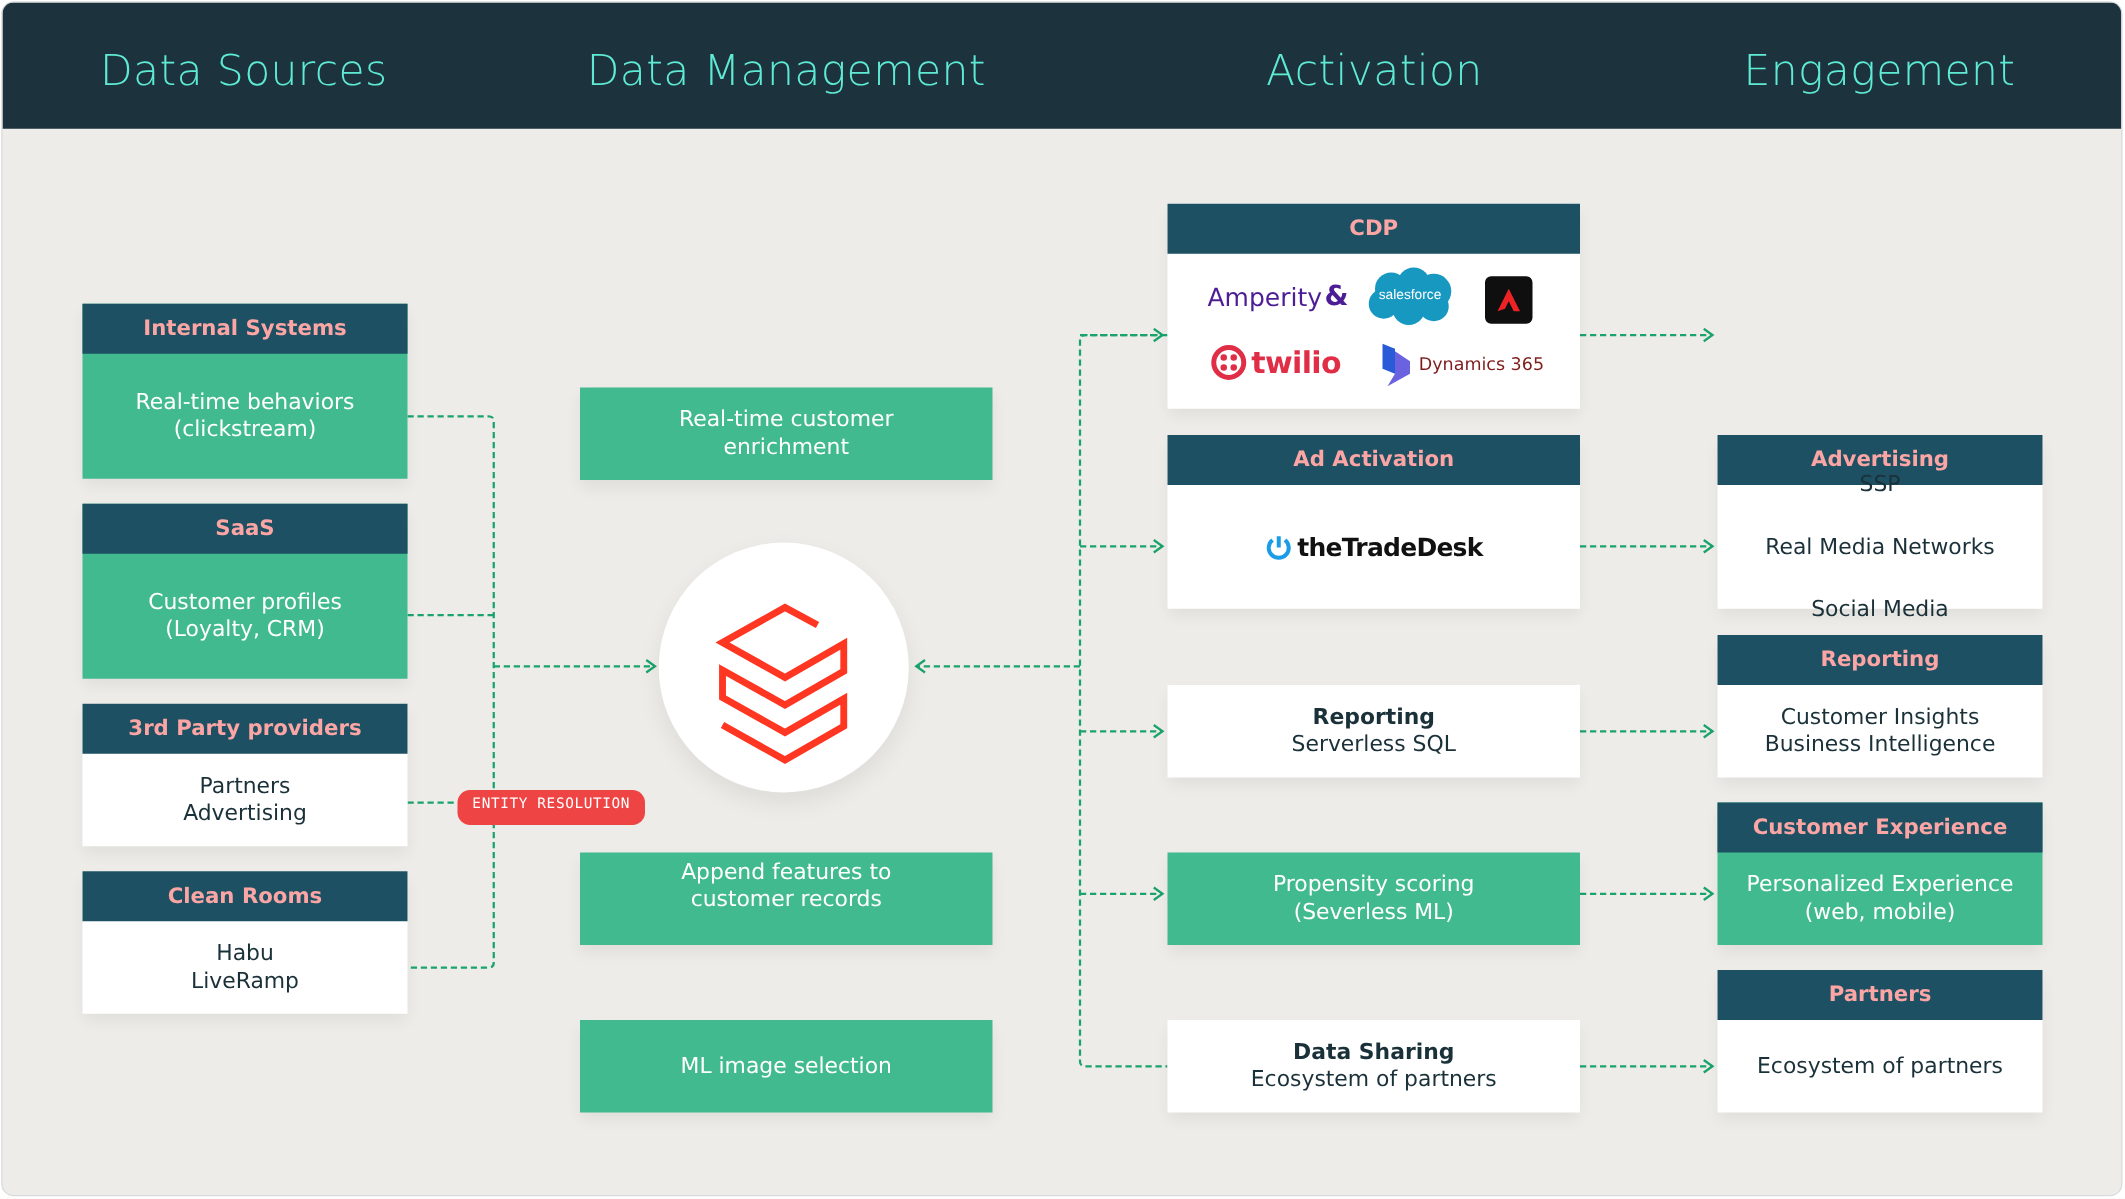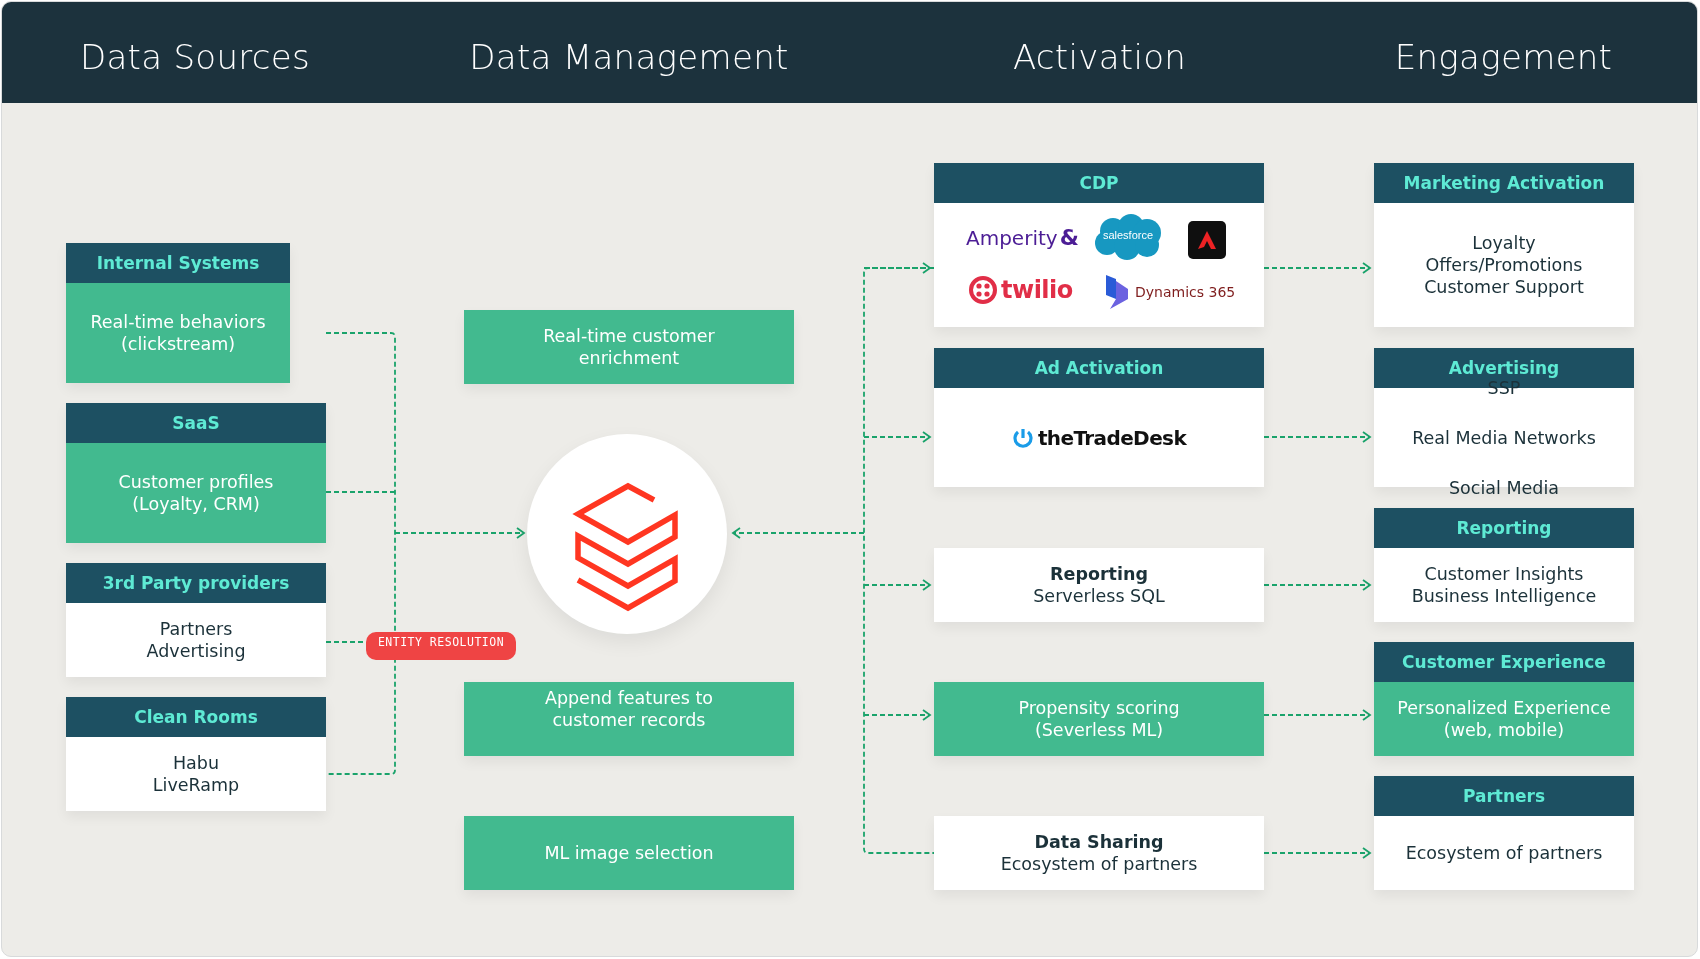--- a/index.html
+++ b/index.html
@@ -1,21 +1,21 @@
 <!DOCTYPE html>
 <html><head>
 <meta charset="utf-8">
 <style>
   html,body{margin:0;padding:0;}
   body{width:1700px;height:959px;background:#ffffff;font-family:"DejaVu Sans","Liberation Sans",sans-serif;position:relative;overflow:hidden;}
   .frame{position:absolute;left:1px;top:1px;width:1697px;height:956px;background:#edece8;border-radius:10px;overflow:hidden;border:1px solid #d8dadb;box-sizing:border-box;}
   .header{position:absolute;left:0;top:0;width:100%;height:101px;background:#1c323d;}
-  .col-title{position:absolute;top:0;height:101px;line-height:110px;color:#ffffff;font-size:34px;font-weight:300;text-align:center;letter-spacing:0.3px;}
+  .col-title{position:absolute;top:0;height:101px;line-height:110px;color:#5eead4;font-size:34px;font-weight:300;text-align:center;letter-spacing:0.3px;}
   .box{position:absolute;box-shadow:0 6px 12px rgba(0,0,0,0.06);background:#fff;}
-  .box .hd{background:#1d5062;color:#5eead4;font-weight:bold;font-size:17px;text-align:center;height:40px;line-height:40px;}
+  .box .hd{background:#1d5062;color:#fca5a5;font-weight:bold;font-size:17px;text-align:center;height:40px;line-height:40px;}
   .box .bd{display:flex;align-items:center;justify-content:center;text-align:center;font-size:17.5px;line-height:22px;color:#1b3139;flex-direction:column;}
   .green{background:#42ba8f !important;}
   .green .bd{color:#fff;}
   .bd .strong{font-weight:bold;}
   svg.wires{position:absolute;left:0;top:0;}
   .badge{position:absolute;left:364px;top:630px;width:150px;height:28px;border-radius:10px;background:#ef4444;color:#fff;font-family:"DejaVu Sans Mono","Liberation Mono",monospace;font-size:11.5px;line-height:20px;text-align:center;letter-spacing:0.5px;}
   .hub{position:absolute;left:525px;top:432px;width:200px;height:200px;border-radius:50%;background:#fff;box-shadow:0 8px 20px rgba(0,0,0,0.07);}
   .logo-row{position:absolute;display:flex;align-items:center;}
 </style>
 </head>
@@ -51,21 +51,21 @@
       <path d="M862,531 H731" marker-end="url(#arr)"></path>
 
       <path d="M1262,266 H1368" marker-end="url(#arr)"></path>
       <path d="M1262,435 H1368" marker-end="url(#arr)"></path>
       <path d="M1262,583 H1368" marker-end="url(#arr)"></path>
       <path d="M1262,713 H1368" marker-end="url(#arr)"></path>
       <path d="M1262,851 H1368" marker-end="url(#arr)"></path>
     </g>
   </svg>
 
-  <div class="box green" style="left:64px;top:241px;width:224px;height:140px;">
+  <div class="box green" style="left:64px;top:241px;width:260px;height:140px;">
     <div class="hd">Internal Systems</div>
     <div class="bd" style="height:100px;">
       <div>Real-time behaviors</div>
       <div>(clickstream)</div>
     </div>
   </div>
   <div class="box green" style="left:64px;top:401px;width:260px;height:140px;">
     <div class="hd">SaaS</div>
     <div class="bd" style="height:100px;">
       <div>Customer profiles</div>
@@ -186,28 +186,20 @@
     </div>
   </div>
 
   <div class="box" style="left:932px;top:814px;width:330px;height:74px;">
     <div class="bd" style="height:74px;">
       <div class="strong">Data Sharing</div>
       <div>Ecosystem of partners</div>
     </div>
   </div>
 
-  <div class="box" style="left:1372px;top:161px;width:260px;height:164px;">
-    <div class="hd">Marketing Activation</div>
-    <div class="bd" style="height:124px;">
-      <div>Loyalty</div>
-      <div>Offers/Promotions</div>
-      <div>Customer Support</div>
-    </div>
-  </div>
   <div class="box" style="left:1372px;top:346px;width:260px;height:139px;">
     <div class="hd">Advertising</div>
     <div class="bd" style="height:99px;gap:28px;">
       <div>SSP</div>
       <div>Real Media Networks</div>
       <div>Social Media</div>
     </div>
   </div>
   <div class="box" style="left:1372px;top:506px;width:260px;height:114px;">
     <div class="hd">Reporting</div>

